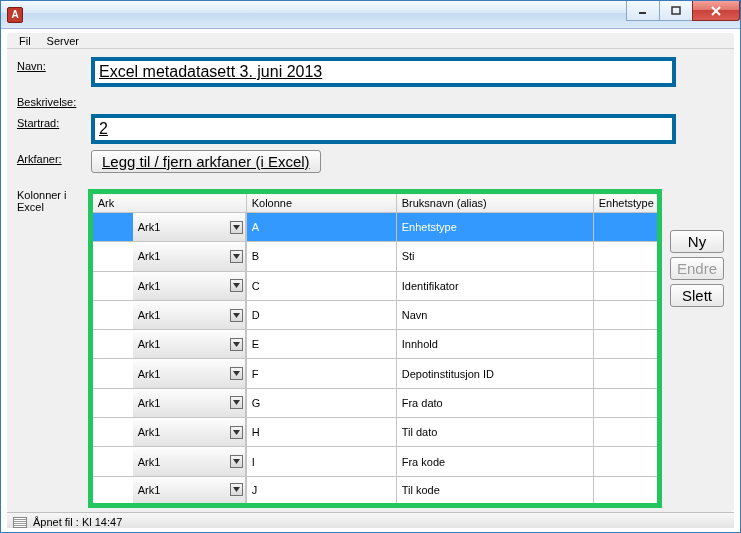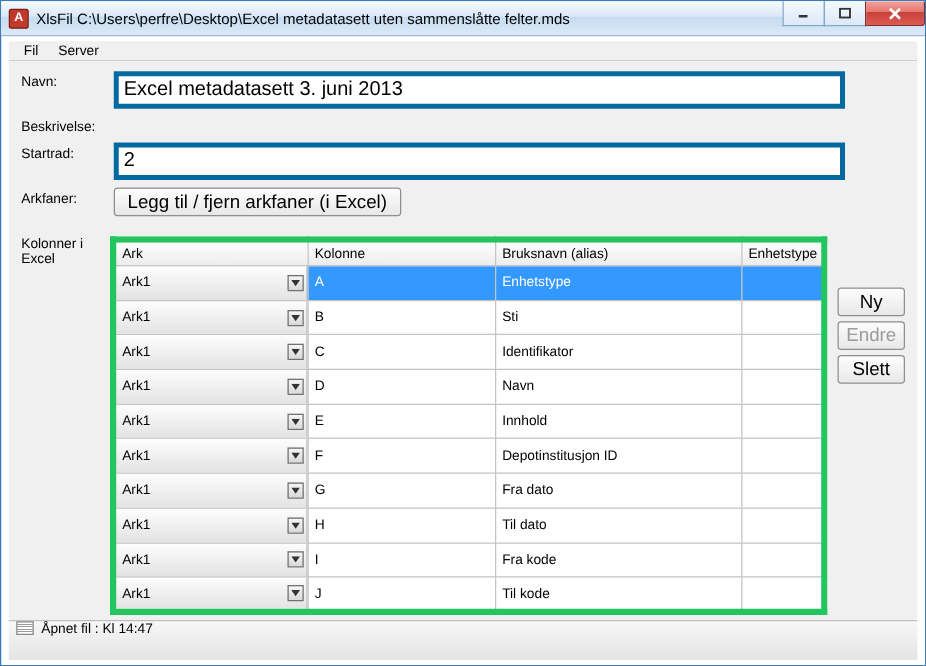--- a/index.html
+++ b/index.html
@@ -84,20 +84,21 @@
     padding:8px 10px 4px 10px;
     display:flex;
     flex-direction:column;
     border-radius:0 0 3px 3px;
     overflow:hidden;
   }
   .formrow {
     display:flex;
     margin-bottom:6px;
     align-items:flex-start;
+    text-decoration:underline;
   }
   .formrow label {
     width:74px;
     padding-top:3px;
     color:#000;
   }
   .formrow input[type=text] {
     flex:1;
     max-width: 585px;
     border:4px solid #0369a1;
@@ -189,52 +190,52 @@
   }
   .arkcell {
     display:flex;
     align-items:center;
     background: linear-gradient(#fdfdfd,#e3e3e3);
     border-right:1px solid #c4c4c4;
     height:100%;
     padding:0 2px 0 5px;
     justify-content:space-between;
     color:#000;
+    margin-left:40px;
   }
   tr.selected .arkcell { color:#000; }
   .arkcell .dd {
     width:13px; height:13px;
     border:1px solid #707070;
     background: linear-gradient(#f5f5f5,#d8d8d8);
     display:flex; align-items:center; justify-content:center;
   }
   .arkcell .dd svg { width:7px; height:5px; }
   .statusbar {
-    height:32px;
+    height:16px;
     background: linear-gradient(#f7f7f7,#e4e4e4);
     border-top:1px solid #bfbfbf;
     display:flex;
-    align-items:flex-start;
+    align-items:flex-end;
     padding:0 6px;
     margin: 0 6px 4px 6px;
     gap:6px;
   }
   .statusicon {
     width:14px; height:11px;
     border:1px solid #888;
     background: repeating-linear-gradient(white,white 1px,#999 1px,#999 2px);
   }
 </style>
 </head>
 <body>
 
 <div class="window">
   <div class="titlebar">
     <div class="icon">A</div>
-    <div class="title">XlsFil C:\Users\perfre\Desktop\Excel metadatasett uten sammenslåtte felter.mds</div>
     <div class="winbtns">
       <div class="winbtn">
           <svg viewBox="0 0 10 10">
             <line x1="1" y1="7" x2="8" y2="7" stroke="#333" stroke-width="2"></line>
           </svg>
         </div>
       <div class="winbtn">
           <svg viewBox="0 0 10 10">
             <rect x="1" y="1" width="8" height="7" fill="none" stroke="#333" stroke-width="1.5"></rect>
           </svg>

